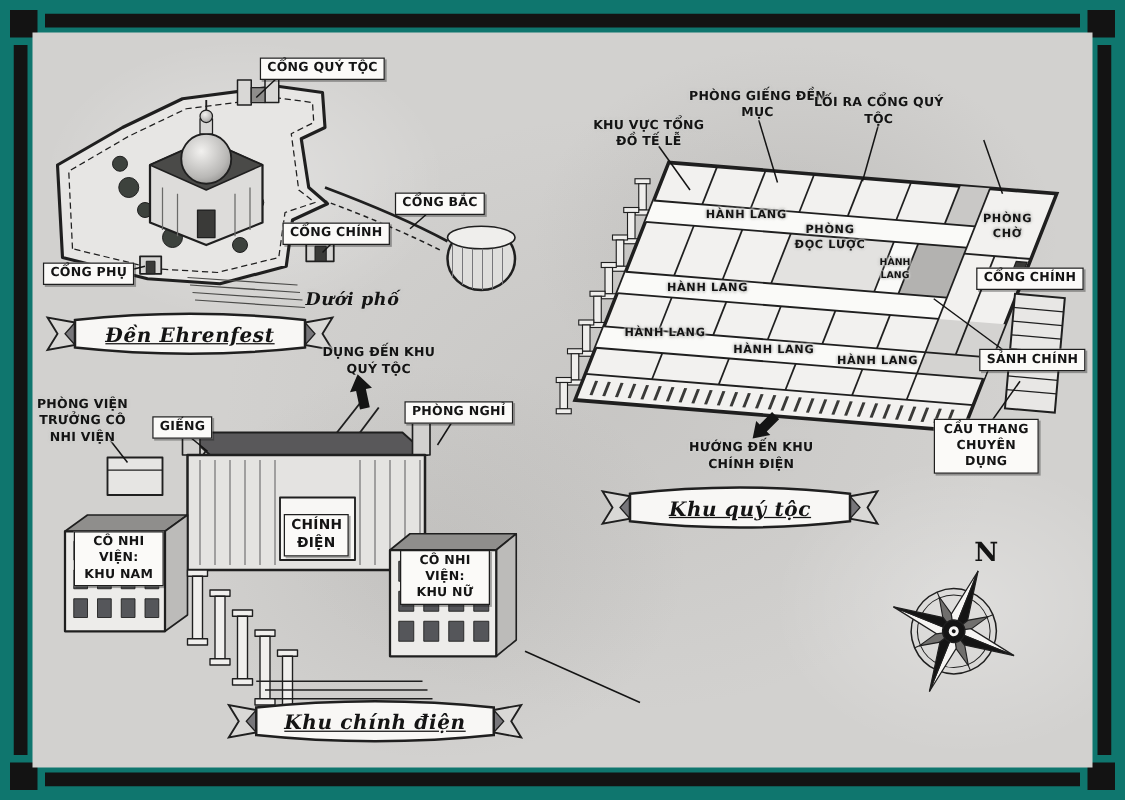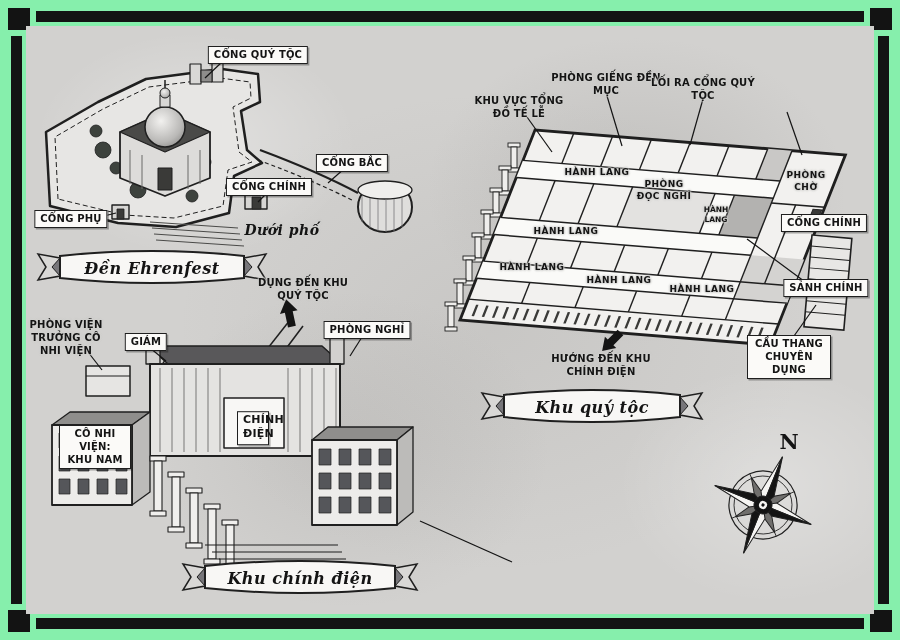--- a/index.html
+++ b/index.html
@@ -1,17 +1,17 @@
 <!DOCTYPE html>
 <html><head>
 <meta charset="utf-8">
 <style>
   * { margin:0; padding:0; box-sizing:border-box; }
   html,body { width:900px; height:640px; overflow:hidden; background:#ffffff; }
-  .stage { position:relative; width:900px; height:640px; background:#86efac;
+  .stage { position:relative; width:900px; height:640px; background:#0f766e;
            font-family:"DejaVu Sans",sans-serif; color:#141414; }
 
   
   .corner { position:absolute; width:22px; height:22px; background:#131313; }
   .bar    { position:absolute; background:#131313; }
 
   
   .paper { position:absolute; left:26px; top:26px; right:26px; bottom:26px;
     background-color:#d2d1cf;
     background-image:
@@ -31,21 +31,21 @@
                      1px 0 2px rgba(210,209,207,.9), -1px 0 2px rgba(210,209,207,.9); }
   .wrap  { white-space:normal; }
   .boxed { background:#fbfaf8; border:1.3px solid #1f1f1f; padding:1px 5px 2px;
            box-shadow:1.5px 1.5px 0 rgba(20,20,20,.35); text-shadow:none; }
   .small { font-size:9px; letter-spacing:.5px; }
   .tiny  { font-size:7.5px; letter-spacing:0; }
   .script  { font:italic 700 17px "DejaVu Serif",serif; letter-spacing:.5px; }
   .script2 { font:italic 700 14px "DejaVu Serif",serif; letter-spacing:.5px; }
   .banner-text { position:absolute; transform:translate(-50%,-50%);
                  font:italic 700 16px "DejaVu Serif",serif; color:#141414;
-                 white-space:nowrap; letter-spacing:.5px; }
+                 white-space:nowrap; letter-spacing:.5px;text-decoration:underline; }
   .note-text { font:700 10.5px/1.55 "DejaVu Sans",sans-serif; }
   .compass-n { position:absolute; transform:translate(-50%,-50%);
                font:700 21px "DejaVu Serif",serif; }
 </style>
 </head>
 <body>
 
 <div class="stage">
 
   <div class="corner" style="left:8px;top:8px"></div>
@@ -399,44 +399,45 @@
       <circle r="9" fill="#141414"></circle>
       <circle r="4" fill="#f6f5f3" stroke="none"></circle>
       <circle r="1.6" fill="#141414" stroke="none"></circle>
     </g>
   </svg>
 
   <div class="lbl boxed" style="left:258px;top:55px">CỔNG QUÝ TỘC</div>
   <div class="lbl boxed" style="left:352px;top:163px">CỔNG BẮC</div>
   <div class="lbl boxed" style="left:269px;top:187px">CỔNG CHÍNH</div>
   <div class="lbl boxed" style="left:71px;top:219px">CỔNG PHỤ</div>
-  <div class="lbl script2" style="left:282px;top:230px">Dưới phố</div>
+  <div class="lbl script2" style="left:282px;top:240px">Dưới phố</div>
 
   <div class="lbl wrap" style="left:519px;top:107px;width:92px">KHU VỰC TỔNG ĐỒ TẾ LỄ</div>
   <div class="lbl wrap" style="left:606px;top:84px;width:118px">PHÒNG GIẾNG ĐỀN MỤC</div>
   <div class="lbl wrap" style="left:703px;top:89px;width:104px">LỐI RA CỔNG QUÝ TỘC</div>
   <div class="lbl small" style="left:597px;top:173px">HÀNH LANG</div>
   <div class="lbl small" style="left:566px;top:232px">HÀNH LANG</div>
   <div class="lbl small" style="left:532px;top:268px">HÀNH LANG</div>
   <div class="lbl small" style="left:619px;top:281px">HÀNH LANG</div>
   <div class="lbl small" style="left:702px;top:290px">HÀNH LANG</div>
-  <div class="lbl small wrap" style="left:664px;top:191px;width:60px">PHÒNG ĐỌC NGHỈ</div>
+  <div class="lbl small wrap" style="left:664px;top:191px;width:60px">PHÒNG ĐỌC LƯỢC</div>
   <div class="lbl tiny wrap" style="left:716px;top:215px;width:34px">HÀNH LANG</div>
   <div class="lbl small wrap" style="left:806px;top:182px;width:48px">PHÒNG CHỜ</div>
   <div class="lbl boxed" style="left:824px;top:223px">CỔNG CHÍNH</div>
   <div class="lbl boxed" style="left:826px;top:288px">SẢNH CHÍNH</div>
   <div class="lbl wrap" style="left:601px;top:365px;width:118px">HƯỚNG ĐẾN KHU CHÍNH ĐIỆN</div>
   <div class="lbl boxed wrap" style="left:789px;top:357px;width:84px">CẦU THANG CHUYÊN DỤNG</div>
 
   <div class="lbl wrap" style="left:66px;top:337px;width:84px">PHÒNG VIỆN TRƯỞNG CÔ NHI VIỆN</div>
-  <div class="lbl boxed" style="left:146px;top:342px">GIÁM</div>
+  <div class="lbl boxed" style="left:146px;top:342px">GIẾNG</div>
   <div class="lbl wrap" style="left:303px;top:289px;width:96px">DỤNG ĐẾN KHU QUÝ TỘC</div>
   <div class="lbl boxed" style="left:367px;top:330px">PHÒNG NGHỈ</div>
-  <div class="lbl boxed wrap" style="left:253px;top:428px;width:32px;font-size:11px">CHÍNH ĐIỆN</div>
+  <div class="lbl boxed wrap" style="left:253px;top:428px;width:52px;font-size:11px">CHÍNH ĐIỆN</div>
   <div class="lbl boxed wrap" style="left:95px;top:447px;width:72px">CÔ NHI VIỆN: KHU NAM</div>
+  <div class="lbl boxed wrap" style="left:356px;top:462px;width:72px">CÔ NHI VIỆN: KHU NỮ</div>
 
   <div class="banner-text" style="left:152px;top:268px">Đền Ehrenfest</div>
   <div class="banner-text" style="left:592px;top:407px">Khu quý tộc</div>
   <div class="banner-text" style="left:300px;top:578px">Khu chính điện</div>
 
   <div class="compass-n" style="left:789px;top:441px">N</div>
 
 </div>
 
 </body></html>

